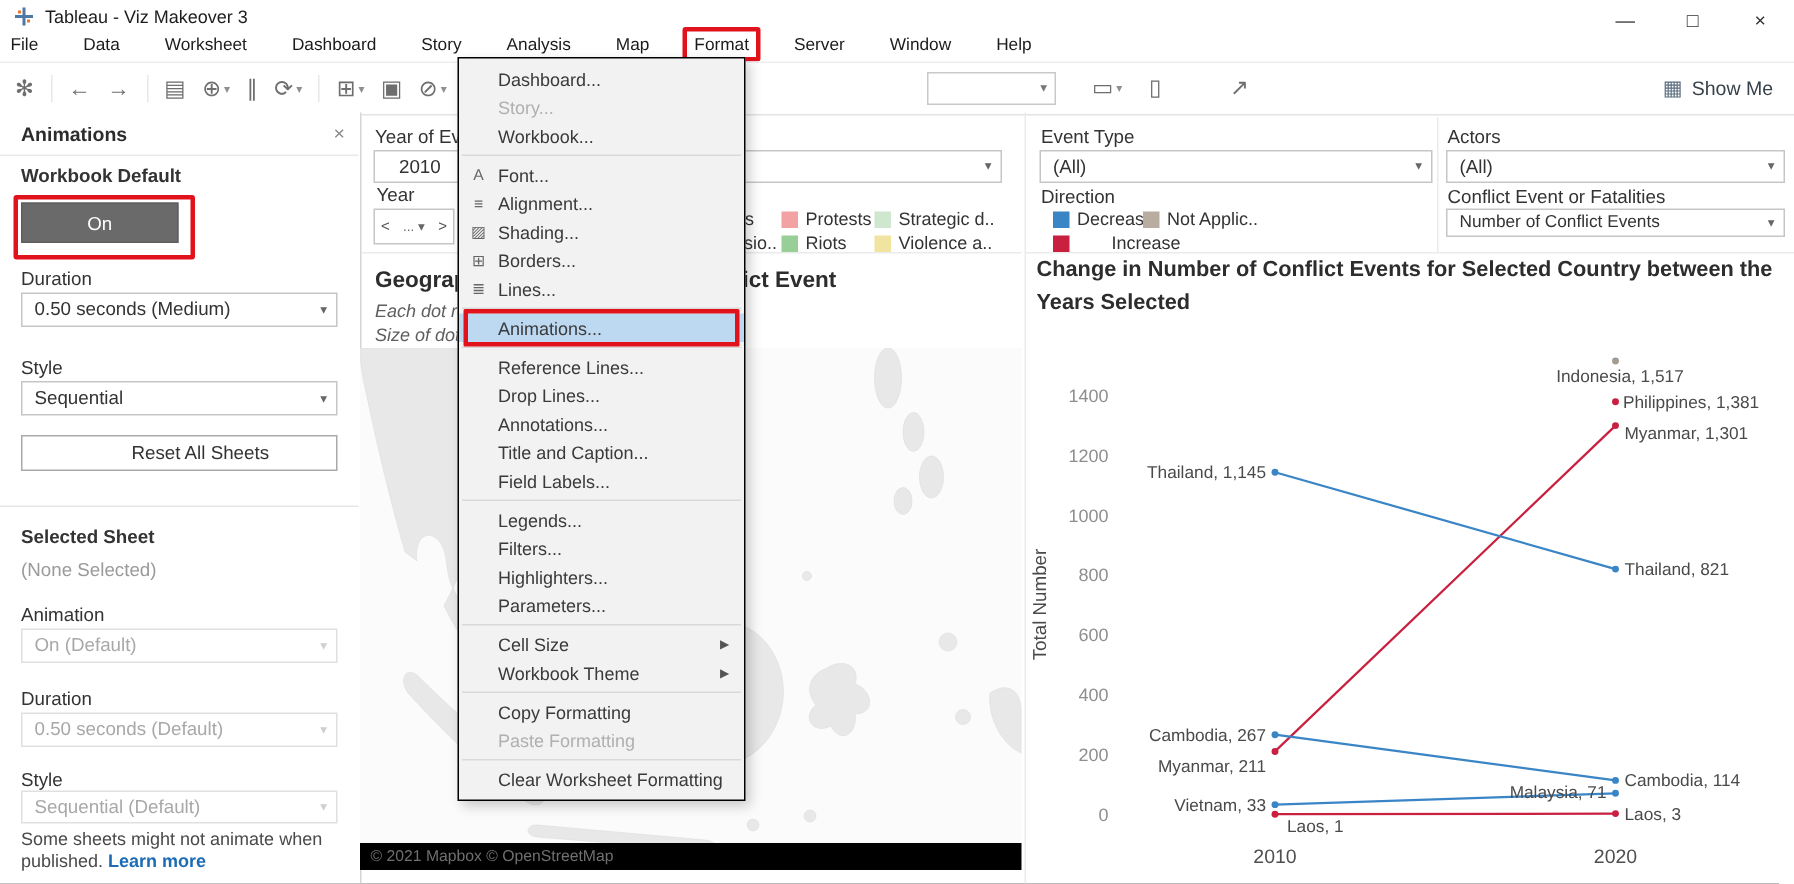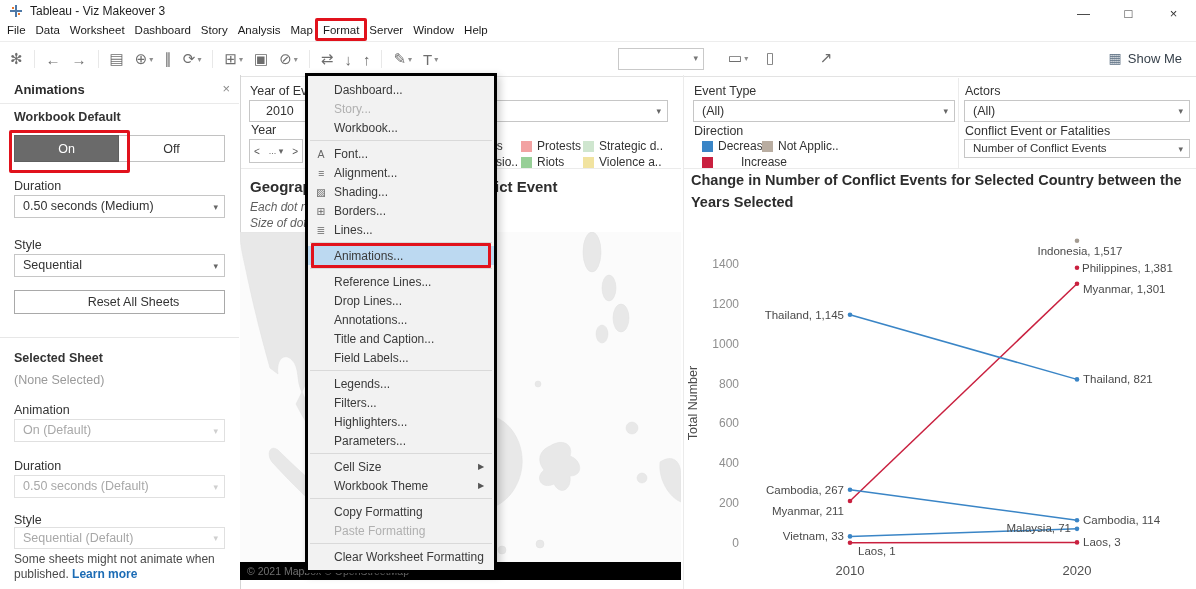--- a/index.html
+++ b/index.html
@@ -8,21 +8,21 @@
 
   
   #titlebar{position:absolute;left:0;top:0;width:1196px;height:22px;background:#fff;}
   #app-icon{position:absolute;left:9px;top:4px;width:14px;height:14px;}
   #window-title{position:absolute;left:30px;top:4px;font-size:12px;color:#1d1d1d;white-space:nowrap;}
   .win-ctrl{position:absolute;top:0;width:45px;height:26px;display:flex;align-items:center;justify-content:center;
             font-size:13px;color:#333;}
   #ctrl-min{right:90px;} #ctrl-max{right:45px;} #ctrl-close{right:0;}
 
   
-  #menubar{position:absolute;left:2px;top:20px;height:21px;display:flex;align-items:flex-start;font-size:11.5px;color:#1b1b1b;}
+  #menubar{position:absolute;left:2px;top:20px;height:21px;display:flex;align-items:flex-start;font-size:11.5px;color:#1b1b1b;gap:20px;}
   .mb-item{position:relative;padding:4px 5px;white-space:nowrap;cursor:default;}
   .mb-red{position:absolute;left:-3px;right:-3px;top:-2px;bottom:-1px;border:3px solid #e1121c;border-radius:2px;pointer-events:none;}
 
   
   #toolbar{position:absolute;left:0;top:41px;width:1196px;height:34px;background:#fff;
            border-top:1px solid #ededed;border-bottom:1px solid #e3e3e3;}
   #tb-icons{position:absolute;left:10px;top:0;height:34px;display:flex;align-items:center;gap:11px;
             color:#6e6e6e;font-size:15px;}
   .tb-ic{display:flex;align-items:center;gap:2px;cursor:default;white-space:nowrap;}
   .tb-ic .caret{font-size:8px;color:#8f8f8f;}
@@ -82,21 +82,21 @@
   
   #chart-title{position:absolute;left:691px;top:170px;width:503px;font-size:14.5px;font-weight:700;
                color:#2d2d2d;line-height:1.5;}
   #slope-wrap{position:absolute;left:683px;top:160px;width:513px;height:429px;}
 
   
   .vline,.hline{position:absolute;background:#ebebeb;}
 
   
   #format-menu{position:absolute;left:305px;top:38px;width:192px;background:#f2f2f2;
-               border:3px solid #000000;box-shadow:3px 3px 8px rgba(0,0,0,.2);padding:4px 0;z-index:50;box-sizing:border-box;margin-top:35px;}
+               border:1px solid #000000;box-shadow:3px 3px 8px rgba(0,0,0,.2);padding:4px 0;z-index:50;box-sizing:border-box;}
   .fm-row{position:relative;height:19px;display:flex;align-items:center;font-size:12px;color:#3a3a3a;cursor:default;}
   .fm-icon{flex:0 0 26px;text-align:center;font-size:10.5px;color:#666;}
   .fm-label{flex:1;white-space:nowrap;}
   .fm-arrow{flex:0 0 16px;font-size:8px;color:#555;}
   .fm-row.disabled{color:#b0b0b0;}
   .fm-row.hl{background:#bcd9f1;}
   .fm-sep{height:1px;background:#d9d9d9;margin:3px 2px;}
   .fm-red{position:absolute;left:3px;right:3px;top:-3px;bottom:-3px;border:3px solid #e1121c;
           border-radius:1px;pointer-events:none;}
 </style>
@@ -214,21 +214,20 @@
   </div>
 
   <div id="anim-panel">
     <div id="ap-header">
       <span id="ap-title">Animations</span>
       <span id="ap-close">×</span>
     </div>
     <span class="ap-label bold" style="top:35px">Workbook Default</span>
     <div id="seg">
       <span id="seg-on">On</span>
-      <span id="seg-off">Off</span>
     </div>
     <div id="on-red"></div>
 
     <span class="ap-label" style="top:104px">Duration</span>
     <div class="dd" style="left:14px;top:120px;width:211px;height:23px">
       <span class="val">0.50 seconds (Medium)</span>
       <span class="caret">▾</span>
     </div>
 
     <span class="ap-label" style="top:163px">Style</span>

